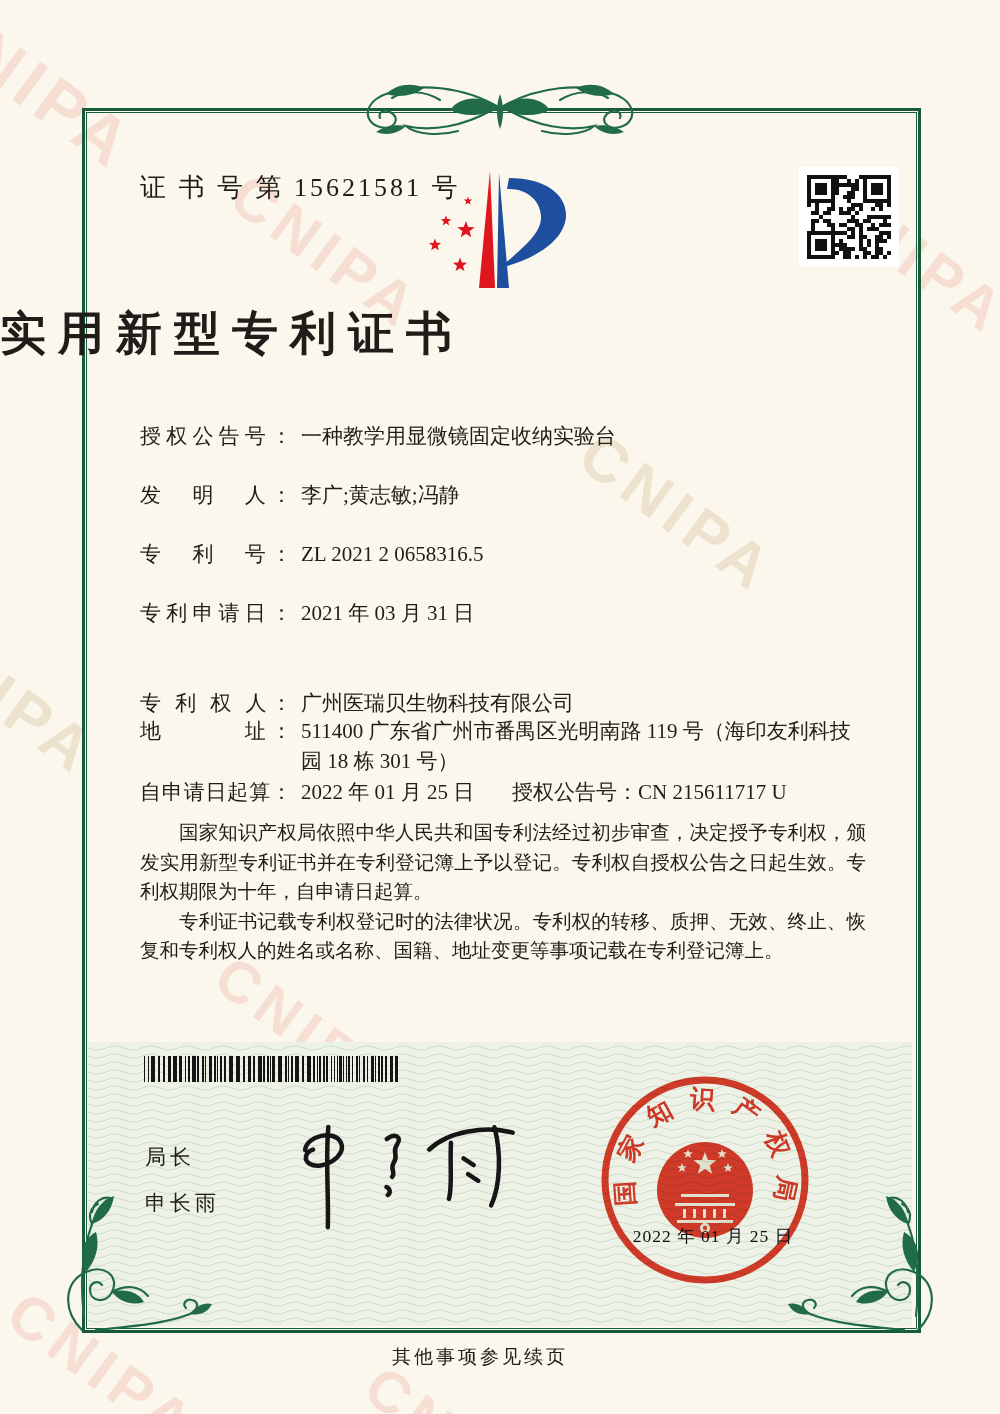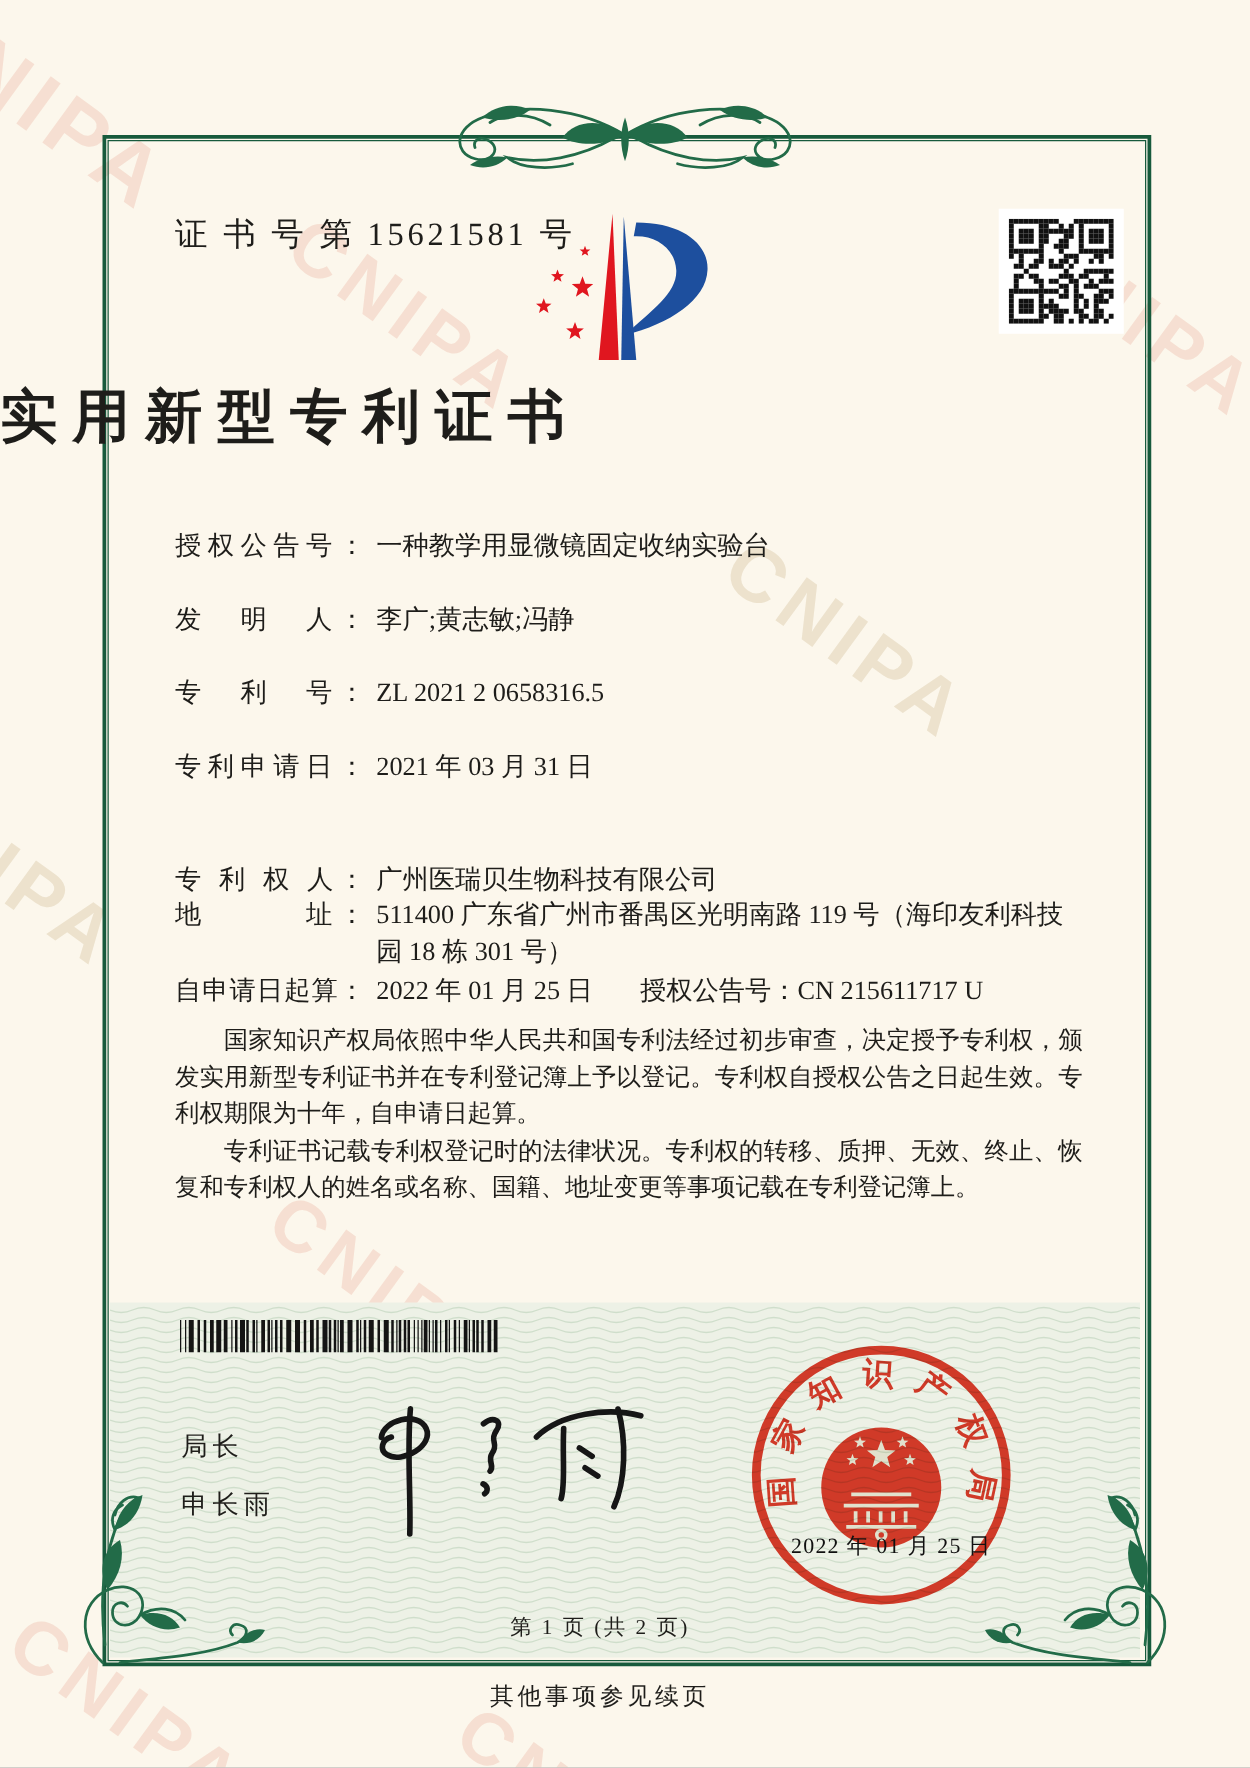--- a/index.html
+++ b/index.html
@@ -500,16 +500,15 @@
         <rect x="116" y="137" width="3" height="9"></rect>
         <rect x="126" y="137" width="3" height="9"></rect>
         <rect x="80" y="148" width="56" height="3"></rect>
         <circle cx="108" cy="156" r="5"></circle>
       </g>
       <circle cx="108" cy="156" r="2.2" fill="#df3220"></circle>
     </g>
   </svg>
   <div class="sealdate">2022 年 01 月 25 日</div>
 
-  <div class="pageinfo">第 1 页 (共 2 页)</div>
   <div class="footnote">其他事项参见续页</div>
 
 </div>
 
 </body></html>

